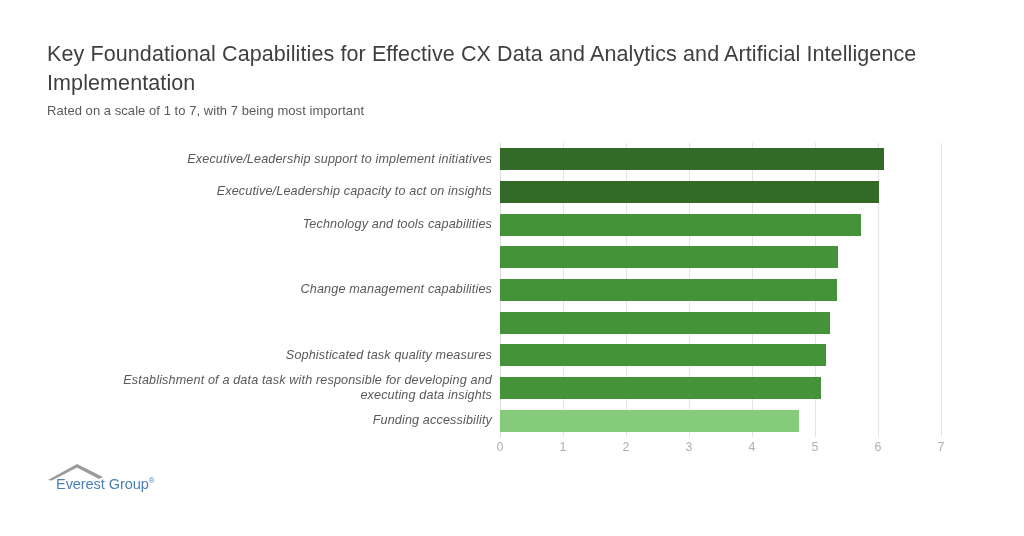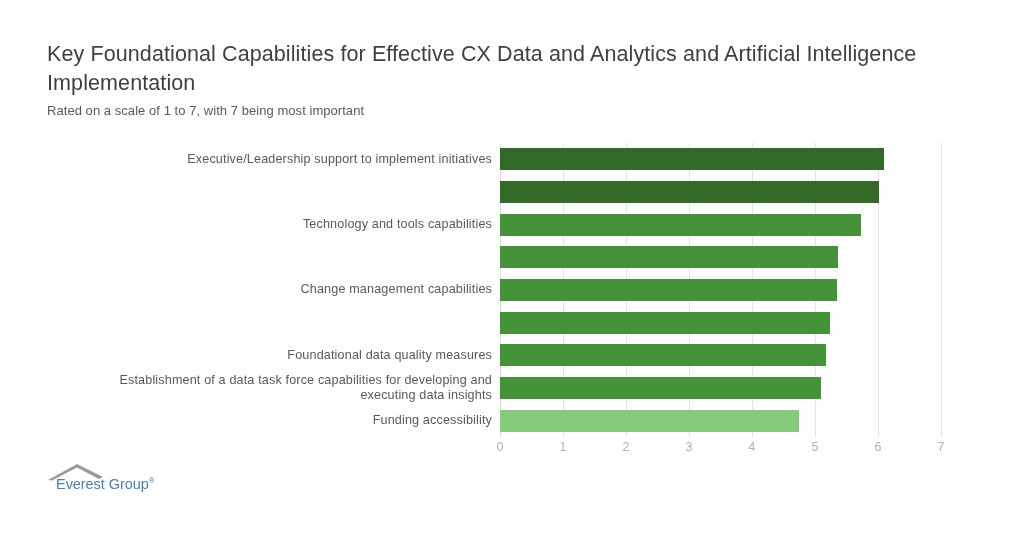--- a/index.html
+++ b/index.html
@@ -92,20 +92,21 @@
     width: 432px;
     height: 32.67px;
     display: flex;
     align-items: center;
     justify-content: flex-end;
     text-align: right;
     font-size: 12.6px;
     color: #595959;
     line-height: 1.22;
     letter-spacing: .15px;
+    font-style: italic;
   }
   .cat-label span { display: block; }
 
   
   #xaxis {
     position: absolute;
     left: 500px;
     top: 440px;
     width: 441px;
     height: 20px;
@@ -169,38 +170,43 @@
     <div id="chart-title">Key Foundational Capabilities for Effective CX Data and Analytics and Artificial Intelligence Implementation</div>
     <div id="chart-subtitle">Rated on a scale of 1 to 7, with 7 being most important</div>
   </div>
 
   <div id="cat-labels">
       <div class="cat-label" style="top: 0px;">
         <div>
           <span>Executive/Leadership  support to implement  initiatives</span>
         </div>
       </div>
+      <div class="cat-label" style="top: 32.6667px;">
+        <div>
+          <span>Executive/Leadership  capacity to act on insights</span>
+        </div>
+      </div>
       <div class="cat-label" style="top: 65.3333px;">
         <div>
           <span>Technology  and tools  capabilities</span>
         </div>
       </div>
       <div class="cat-label" style="top: 130.667px;">
         <div>
           <span>Change  management  capabilities</span>
         </div>
       </div>
       <div class="cat-label" style="top: 196px;">
         <div>
-          <span>Foundational  data quality  measures</span>
+          <span>Sophisticated  task quality  measures</span>
         </div>
       </div>
       <div class="cat-label" style="top: 228.667px;">
         <div>
-          <span>Establishment  of a data task  force capabilities  for developing  and</span>
+          <span>Establishment  of a data task  with responsible  for developing  and</span>
           <span>executing  data insights</span>
         </div>
       </div>
       <div class="cat-label" style="top: 261.333px;">
         <div>
           <span>Funding  accessibility</span>
         </div>
       </div>
     </div>
 

